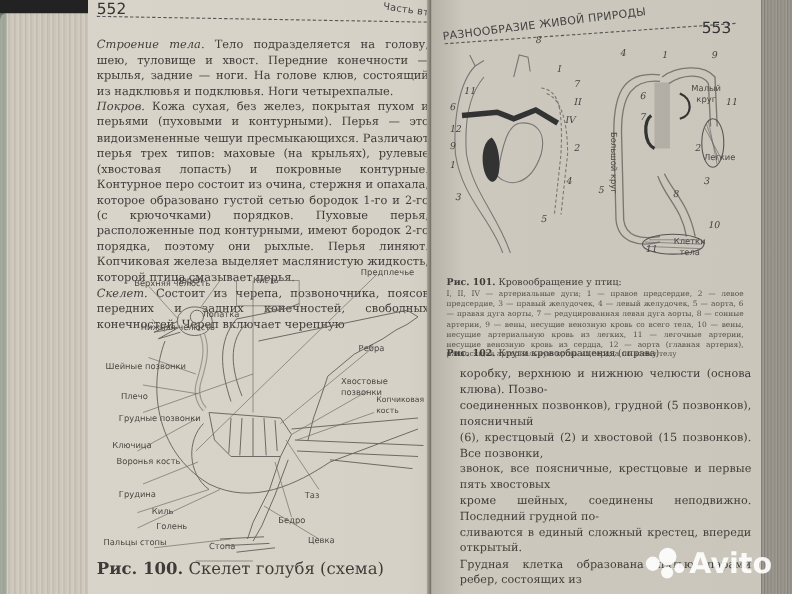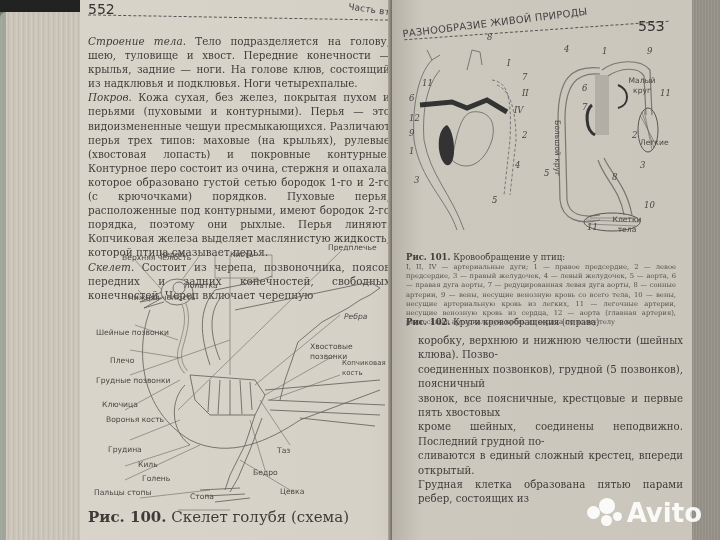--- a/index.html
+++ b/index.html
@@ -104,33 +104,33 @@
       <line x1="210" y1="250" x2="160" y2="220"></line>
       <polyline points="135,15 135,38 178,38"></polyline>
       <polyline points="172,15 192,15 192,38"></polyline>
       <line x1="98" y1="270" x2="150" y2="270"></line>
     </g>
   </svg>
   <div class="lbl" style="left:42px;top:253px;text-align:center;">Верхняя челюсть</div>
   <div class="lbl" style="left:48px;top:293px;">Нижняя челюсть</div>
   <div class="lbl" style="left:16px;top:328px;">Шейные позвонки</div>
   <div class="lbl" style="left:30px;top:356px;">Плечо</div>
-  <div class="lbl" style="left:16px;top:376px;">Грудные позвонки</div>
+  <div class="lbl" style="left:28px;top:376px;">Грудные позвонки</div>
   <div class="lbl" style="left:22px;top:400px;">Ключица</div>
   <div class="lbl" style="left:26px;top:415px;">Воронья кость</div>
   <div class="lbl" style="left:28px;top:445px;">Грудина</div>
   <div class="lbl" style="left:58px;top:460px;">Киль</div>
   <div class="lbl" style="left:62px;top:474px;">Голень</div>
   <div class="lbl" style="left:14px;top:488px;">Пальцы стопы</div>
   <div class="lbl" style="left:110px;top:492px;">Стопа</div>
   <div class="lbl" style="left:80px;top:250px;">Череп</div>
   <div class="lbl" style="left:104px;top:250px;margin-top:31px;">Лопатка</div>
   <div class="lbl" style="left:150px;top:250px;">Кисть</div>
   <div class="lbl" style="left:248px;top:243px;">Предплечье</div>
-  <div class="lbl" style="left:264px;top:312px;font-style:italic;">Ребра</div>
+  <div class="lbl" style="left:246px;top:312px;">Ребра</div>
   <div class="lbl" style="left:230px;top:342px;width:50px;white-space:normal;">Хвостовые позвонки</div>
   <div class="lbl" style="left:262px;top:358px;width:44px;white-space:normal;font-size:7px;">Копчиковая кость</div>
   <div class="lbl" style="left:197px;top:446px;">Таз</div>
   <div class="lbl" style="left:173px;top:468px;">Бедро</div>
   <div class="lbl" style="left:200px;top:487px;">Цевка</div>
 
   <div class="caption" style="left:8px;top:508px;">
     <b>Рис. 100.</b><span> Скелет голубя (схема)</span>
   </div>
 </div>
@@ -206,22 +206,23 @@
 
   <div class="caption" style="left:14px;top:252px;font-size:8.5px;">
     <b>Рис. 101.</b><span> Кровообращение у птиц:</span>
   </div>
   <div class="legend" style="left:14px;top:263px;width:270px;">I, II, IV — артериальные дуги; 1 — правое предсердие, 2 — левое предсердие, 3 — правый желудочек, 4 — левый желудочек, 5 — аорта, 6 — правая дуга аорты, 7 — редуцированная левая дуга аорты, 8 — сонные артерии, 9 — вены, несущие венозную кровь со всего тела, 10 — вены, несущие артериальную кровь из легких, 11 — легочные артерии, несущие венозную кровь из сердца, 12 — аорта (главная артерия), разносящая артериальную кровь из сердца по всему телу</div>
   <div class="caption" style="left:14px;top:317px;font-size:8.5px;">
     <b>Рис. 102.</b><span> Круги кровообращения (справа)</span>
   </div>
 
   <div class="body-text" style="left:26px;top:334px;width:265px;font-size:10.2px;line-height:14.4px;">
-    <div>коробку, верхнюю и нижнюю челюсти (шейных клюва). Позво-</div>
+    <div>коробку, верхнюю и нижнюю челюсти (основа клюва). Позво-</div>
     <div>соединенных позвонков), грудной (5 позвонков), поясничный</div>
+    <div>(6), крестцовый (2) и хвостовой (15 позвонков). Все позвонки,</div>
     <div>звонок, все поясничные, крестцовые и первые пять хвостовых</div>
     <div>кроме шейных, соединены неподвижно. Последний грудной по-</div>
     <div>сливаются в единый сложный крестец, впереди открытый.</div>
     <div>Грудная клетка образована пятью парами ребер, состоящих из</div>
 
   </div>
 </div>
 
 <div class="stack-right"></div>
 

